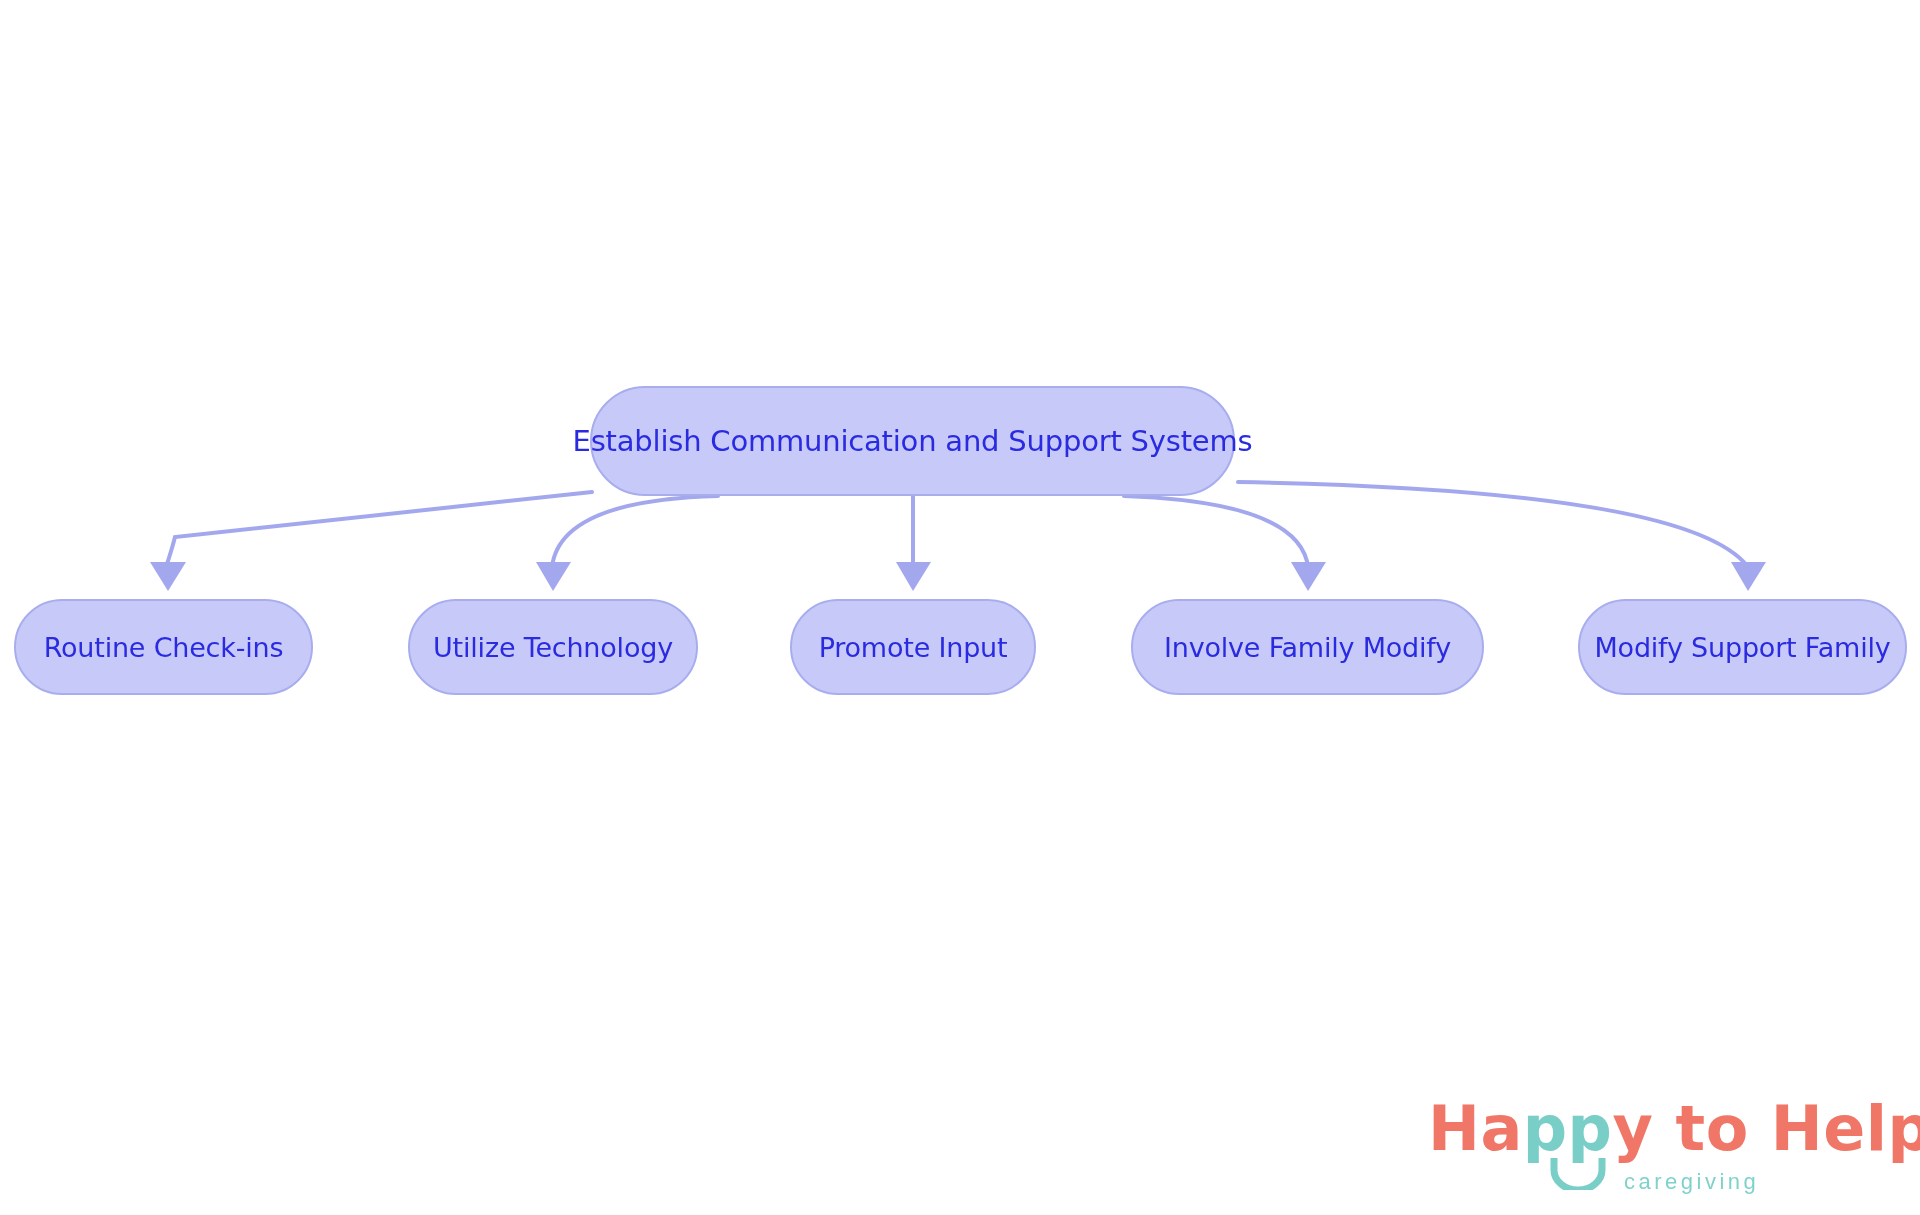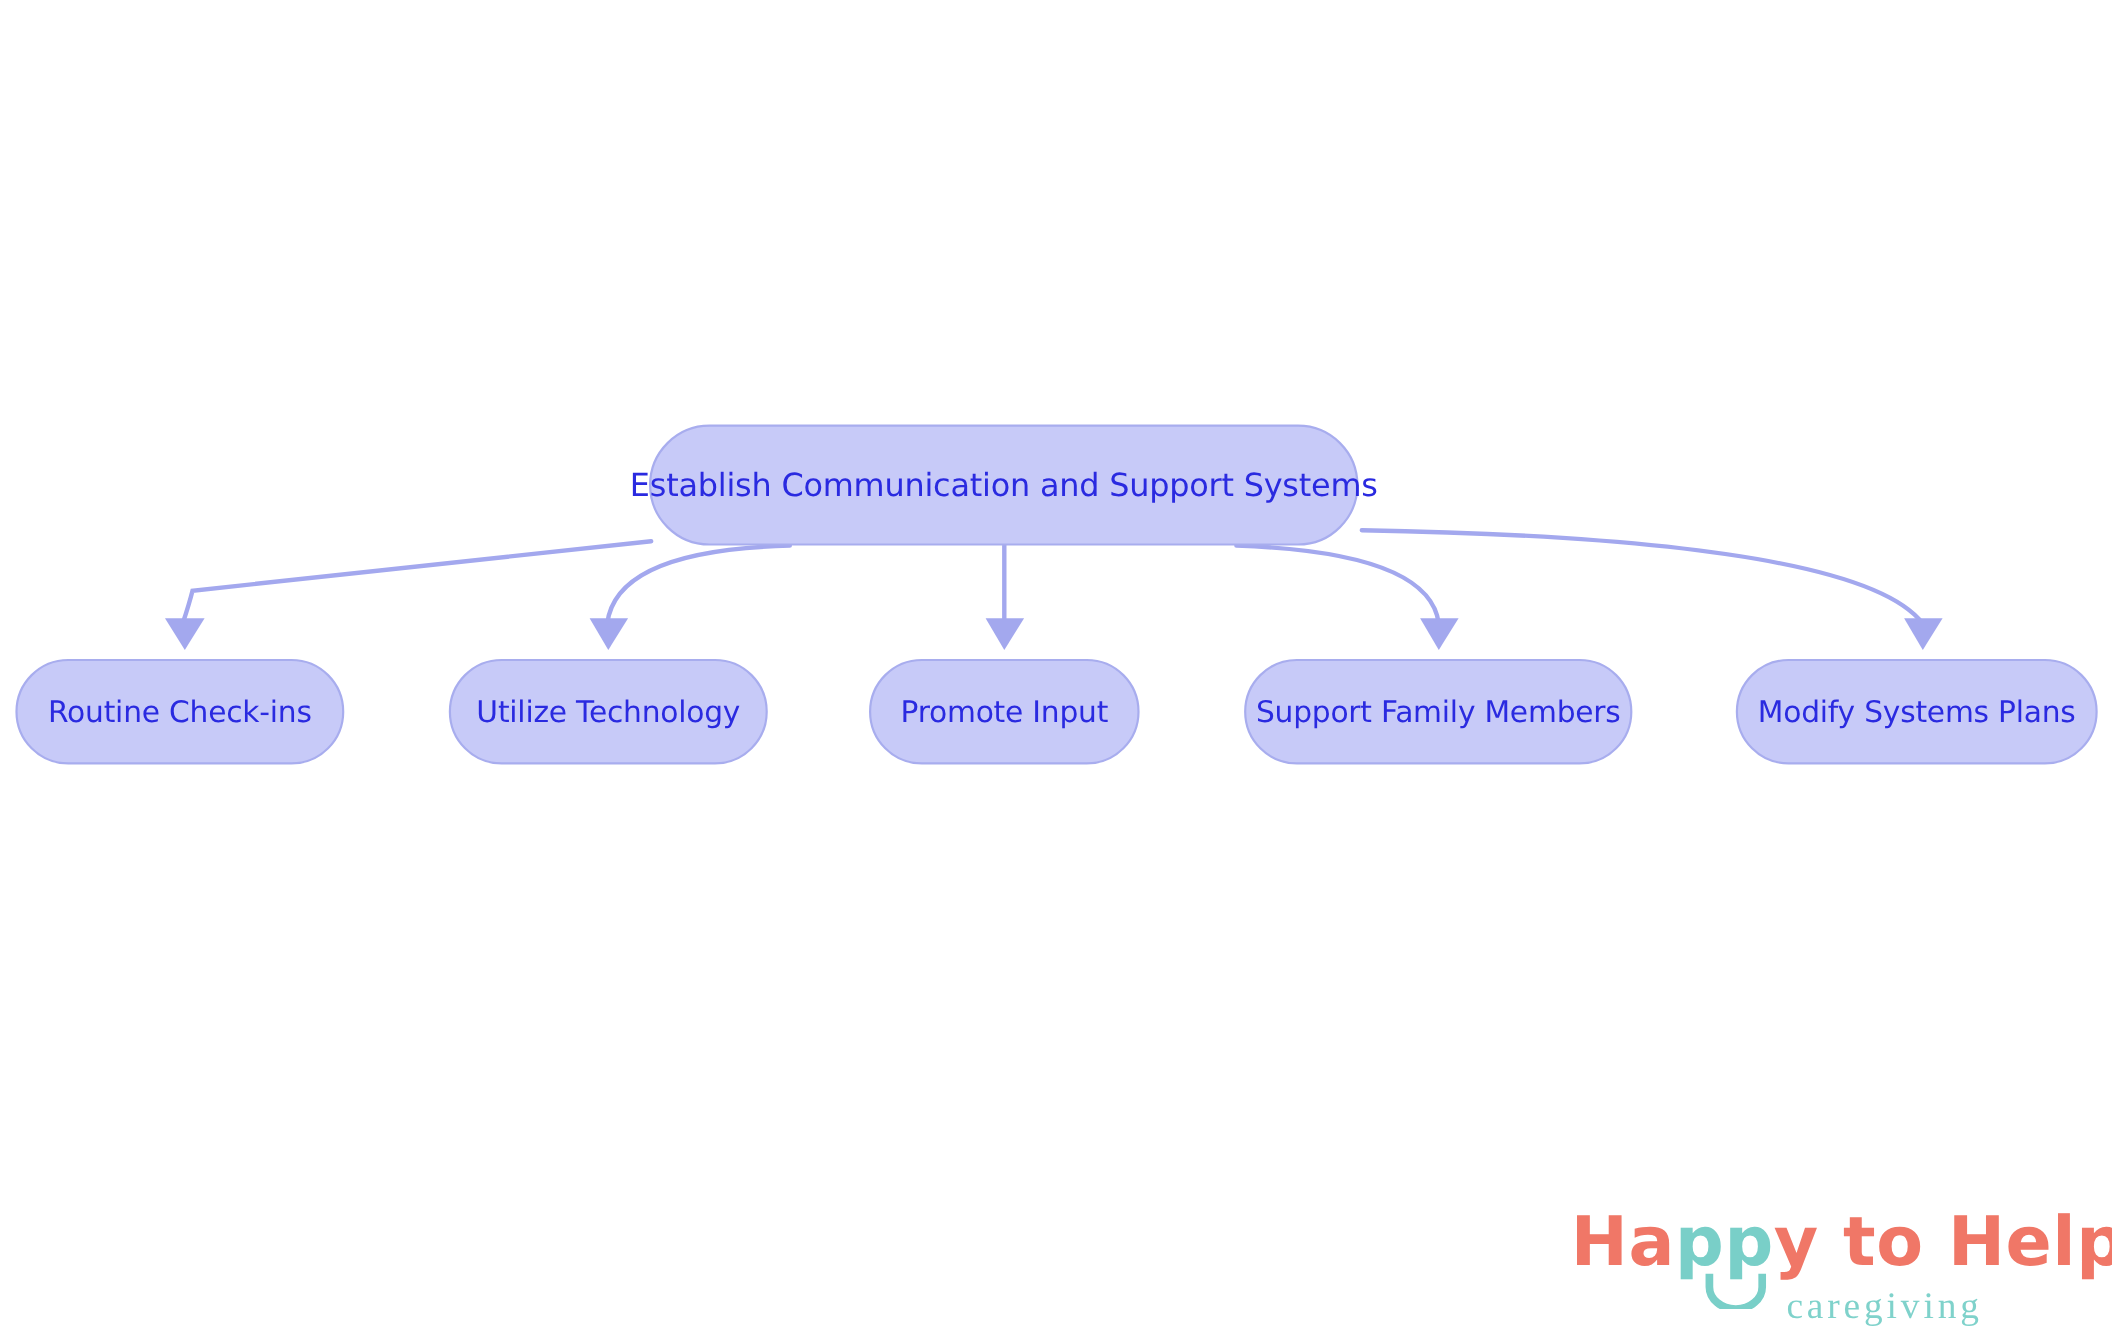--- a/index.html
+++ b/index.html
@@ -105,23 +105,23 @@
     position: absolute;
     left: 138px;
     top: 58px;
     width: 56px;
     height: 34px;
   }
   #logo-tagline {
     position: absolute;
     left: 212px;
     top: 71px;
-    font-family: Liberation Serif, serif;
+    font-family: Liberation Sans, sans-serif;
     font-weight: 400;
-    font-size: 34px;
+    font-size: 22px;
     letter-spacing: 3.5px;
     color: #7fd2cb;
     white-space: nowrap;
   }
 </style>
 </head>
 <body>
 
 <div id="canvas">
 
@@ -154,23 +154,23 @@
   </svg>
 
   <div class="node-box" id="node-root">Establish Communication and Support Systems</div>
 
   <div class="node-box node-child" id="node-child-0">Routine Check-ins</div>
 
   <div class="node-box node-child" id="node-child-2">Promote Input</div>
 
   <div class="node-box node-child" id="node-child-1">Utilize Technology</div>
 
-  <div class="node-box node-child" id="node-child-3">Support Family Members</div>
+  <div class="node-box node-child" id="node-child-3">Involve Family Modify</div>
 
-  <div class="node-box node-child" id="node-child-4">Modify Systems Plans</div>
+  <div class="node-box node-child" id="node-child-4">Modify Support Family</div>
 
   <div id="logo">
     <div id="logo-wordmark"><span class="logo-coral">Ha</span><span class="logo-teal">pp</span><span class="logo-coral">y</span><span class="logo-coral"> to Help</span></div>
     <svg id="logo-smile" viewBox="0 0 56 34">
       <path d="M 4 2 L 4 14 A 24 20 0 0 0 52 14 L 52 2" fill="none" stroke="#79cfc8" stroke-width="7" stroke-linecap="butt"></path>
     </svg>
     <div id="logo-tagline">caregiving</div>
   </div>
 
 </div>

